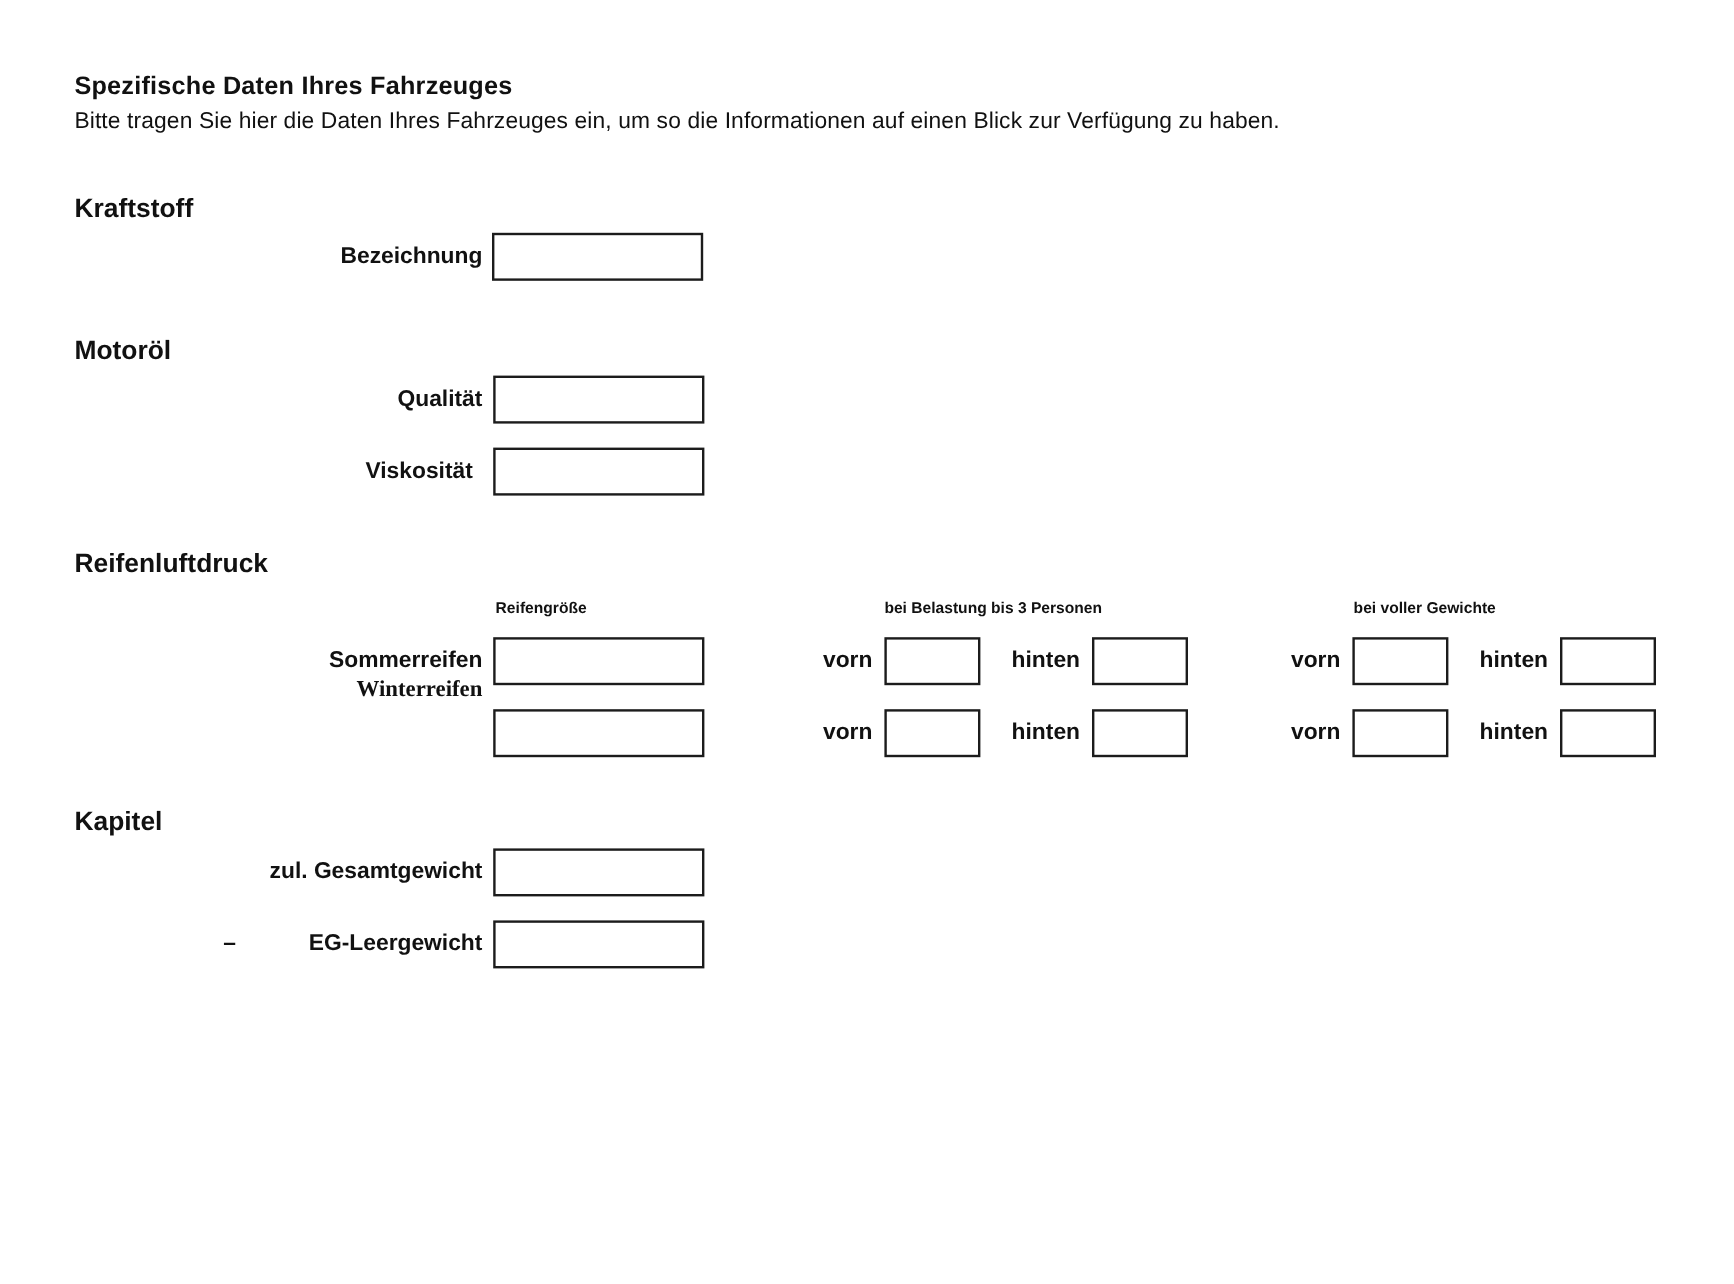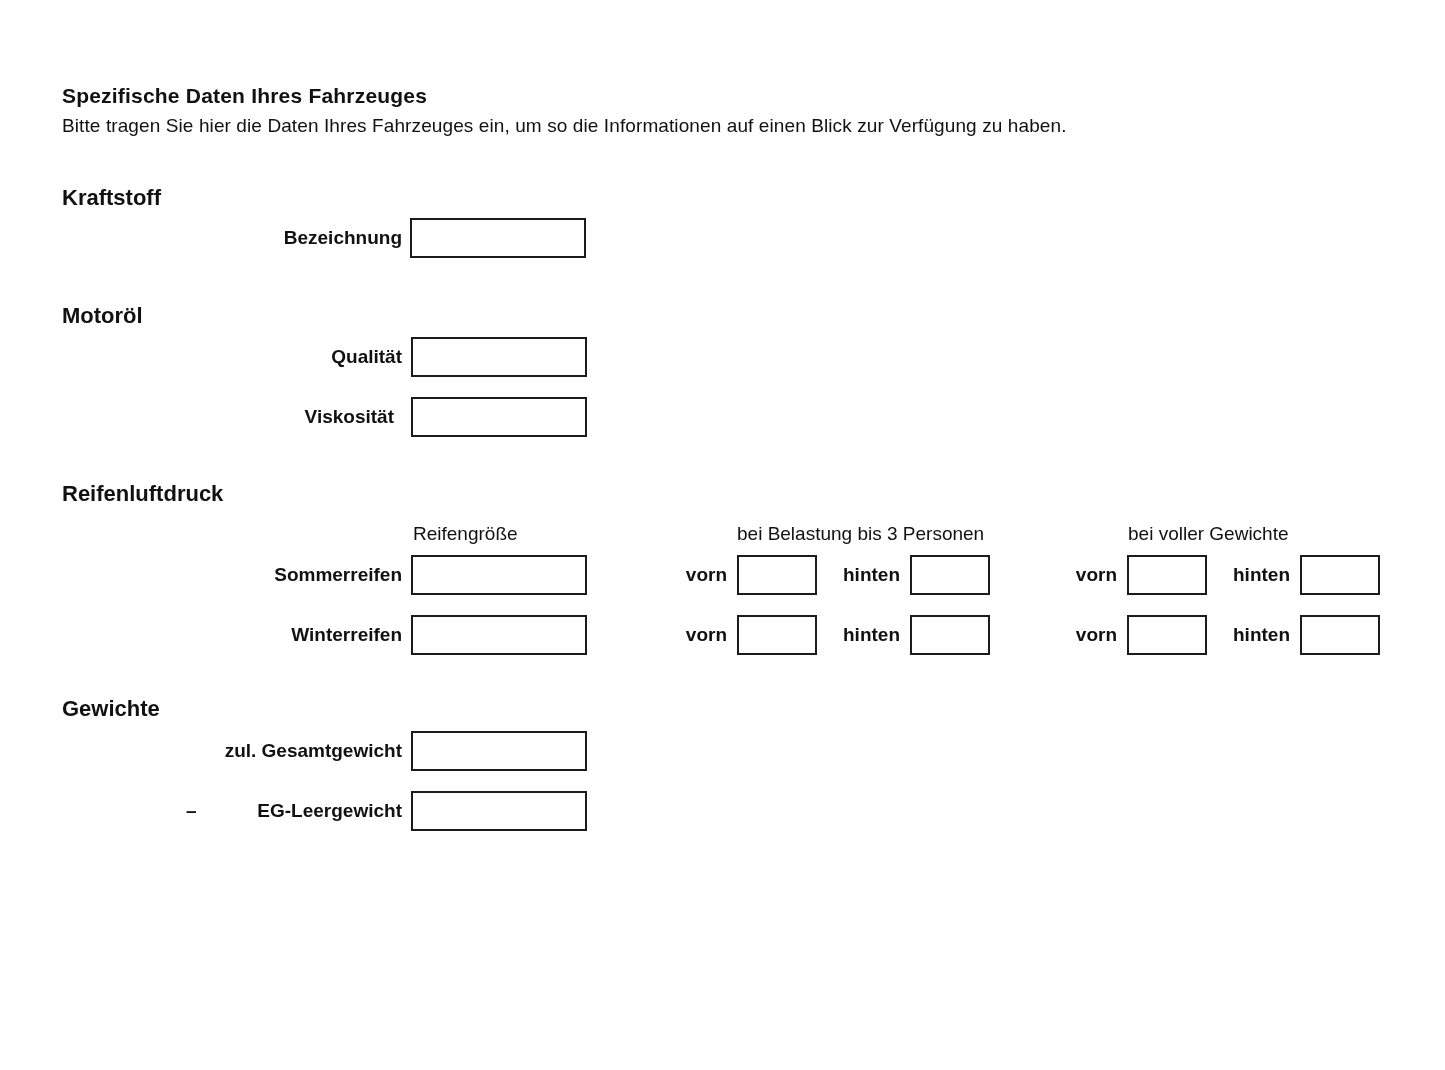--- a/index.html
+++ b/index.html
@@ -8,21 +8,20 @@
     background: #ffffff;
   }
   .page {
     position: relative;
     width: 1445px;
     height: 810px;
     background: #ffffff;
     color: #111111;
     font-family: "Liberation Sans", sans-serif;
     overflow: hidden;
-    margin-top: 24px;
   }
   .abs { position: absolute; }
   .title {
     font-size: 21px;
     font-weight: bold;
     white-space: nowrap;
     letter-spacing: 0.2px;
   }
   .intro {
     font-size: 19px;
@@ -34,22 +33,22 @@
     font-weight: bold;
     white-space: nowrap;
   }
   .field-label {
     font-size: 19px;
     font-weight: bold;
     text-align: right;
     white-space: nowrap;
   }
   .col-header {
-    font-size: 19px;
-    font-weight: normal;
+    font-size: 13px;
+    font-weight: bold;
     white-space: nowrap;
   }
   .operator {
     font-size: 19px;
     font-weight: bold;
     white-space: nowrap;
   }
   input.box {
     position: absolute;
     box-sizing: border-box;
@@ -94,32 +93,32 @@
   <input class="box w-wide" style="left: 411px; top: 531px;" aria-label="Sommerreifen">
   <div class="abs field-label" style="left:640px; top:540px; width:87px;">vorn</div>
   <input class="box w-small" style="left: 737px; top: 531px;" aria-label="vorn">
   <div class="abs field-label" style="left:800px; top:540px; width:100px;">hinten</div>
   <input class="box w-small" style="left: 910px; top: 531px;" aria-label="hinten">
   <div class="abs field-label" style="left:1030px; top:540px; width:87px;">vorn</div>
   <input class="box w-small" style="left: 1127px; top: 531px;" aria-label="vorn">
   <div class="abs field-label" style="left:1190px; top:540px; width:100px;">hinten</div>
   <input class="box w-small" style="left: 1300px; top: 531px;" aria-label="hinten">
 
-  <div class="abs field-label" style="left:100px; top:600px; width:302px;">Winterreifen</div>
+  <div class="abs field-label" style="left:100px; top:564px; width:302px;font-family:Liberation Serif, serif;">Winterreifen</div>
   <input class="box w-wide" style="left: 411px; top: 591px;" aria-label="Winterreifen">
   <div class="abs field-label" style="left:640px; top:600px; width:87px;">vorn</div>
   <input class="box w-small" style="left: 737px; top: 591px;" aria-label="vorn">
   <div class="abs field-label" style="left:800px; top:600px; width:100px;">hinten</div>
   <input class="box w-small" style="left: 910px; top: 591px;" aria-label="hinten">
   <div class="abs field-label" style="left:1030px; top:600px; width:87px;">vorn</div>
   <input class="box w-small" style="left: 1127px; top: 591px;" aria-label="vorn">
   <div class="abs field-label" style="left:1190px; top:600px; width:100px;">hinten</div>
   <input class="box w-small" style="left: 1300px; top: 591px;" aria-label="hinten">
 
-  <div class="abs section-heading" style="left:62px; top:672px;">Gewichte</div>
+  <div class="abs section-heading" style="left:62px; top:672px;">Kapitel</div>
 
   <div class="abs field-label" style="left:100px; top:716px; width:302px;">zul. Gesamtgewicht</div>
   <input class="box w-wide" style="left: 411px; top: 707px;" aria-label="zul. Gesamtgewicht">
 
   <div class="abs operator" style="left:186px; top:776px;">–</div>
   <div class="abs field-label" style="left:100px; top:776px; width:302px;">EG-Leergewicht</div>
   <input class="box w-wide" style="left: 411px; top: 767px;" aria-label="EG-Leergewicht">
 
   <div class="abs operator" style="left:186px; top:836px;">=</div>
   <div class="abs field-label" style="left:100px; top:836px; width:302px;">Zuladung</div>

